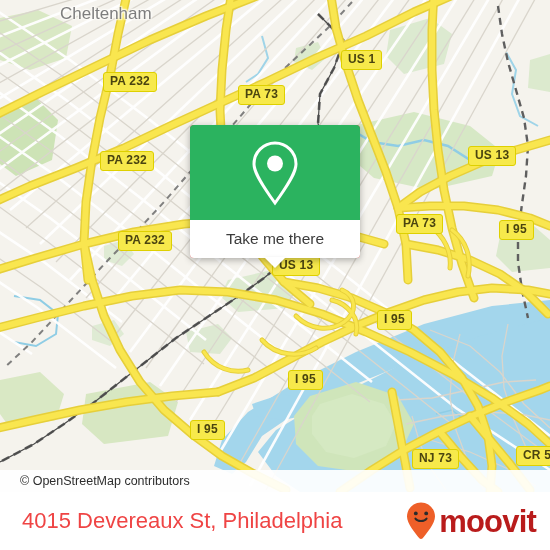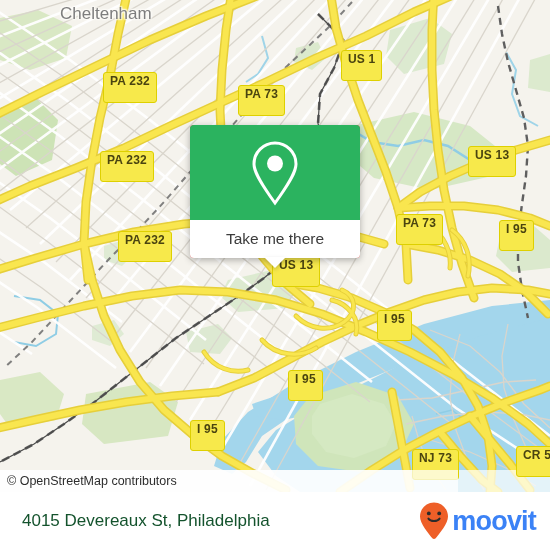--- a/index.html
+++ b/index.html
@@ -31,21 +31,21 @@
   .shield {
     position: absolute;
     background: #f7e94b;
     border: 1.5px solid #ded000;
     border-radius: 3px;
     color: #4a4410;
     font-family: "Liberation Sans", sans-serif;
     font-weight: bold;
     font-size: 12px;
     line-height: 13px;
-    padding: 2px 6px 14px 6px;
+    padding: 2px 6px 3px 6px;
     white-space: nowrap;
     letter-spacing: 0.2px;
     box-sizing: border-box;
   }
 
   
   .place-label {
     position: absolute;
     color: #7d7d7d;
     font-family: "Liberation Sans", sans-serif;
@@ -56,26 +56,26 @@
       -1px  1px 1.5px #fdfcf8,
        1px -1px 1.5px #fdfcf8,
       -1px -1px 1.5px #fdfcf8;
   }
 
   
   #attribution {
     position: absolute;
     left: 0;
     bottom: 0;
-    width: 458px;
+    width: 550px;
     height: 22px;
     background: rgba(255,255,255,0.72);
     display: flex;
     align-items: center;
-    padding-left: 7px;
+    padding-left: 20px;
     box-sizing: border-box;
     font-family: "Liberation Sans", sans-serif;
     font-size: 12.5px;
     color: #2d2d2d;
     white-space: nowrap;
     margin-top: 20px;
   }
 
   
   #popup-card {
@@ -137,34 +137,34 @@
     height: 58px;
     background: #ffffff;
     display: flex;
     align-items: center;
     justify-content: space-between;
     box-sizing: border-box;
     padding: 0 14px 0 22px;
   }
   #footer-address {
     font-family: "Liberation Sans", sans-serif;
-    font-size: 17px;
-    color: #14532d;
+    font-size: 22px;
+    color: #ef4444;
     white-space: nowrap;
   }
   #moovit-logo {
     display: flex;
     align-items: center;
     gap: 2px;
   }
   #moovit-wordmark {
     font-family: "Liberation Sans", sans-serif;
     font-weight: bold;
-    font-size: 27px;
-    color: #3b82f6;
+    font-size: 31px;
+    color: #b91c1c;
     letter-spacing: -0.8px;
     line-height: 31px;
   }
 </style>
 </head>
 <body>
 
 <div id="app">
 
   <div id="map">

